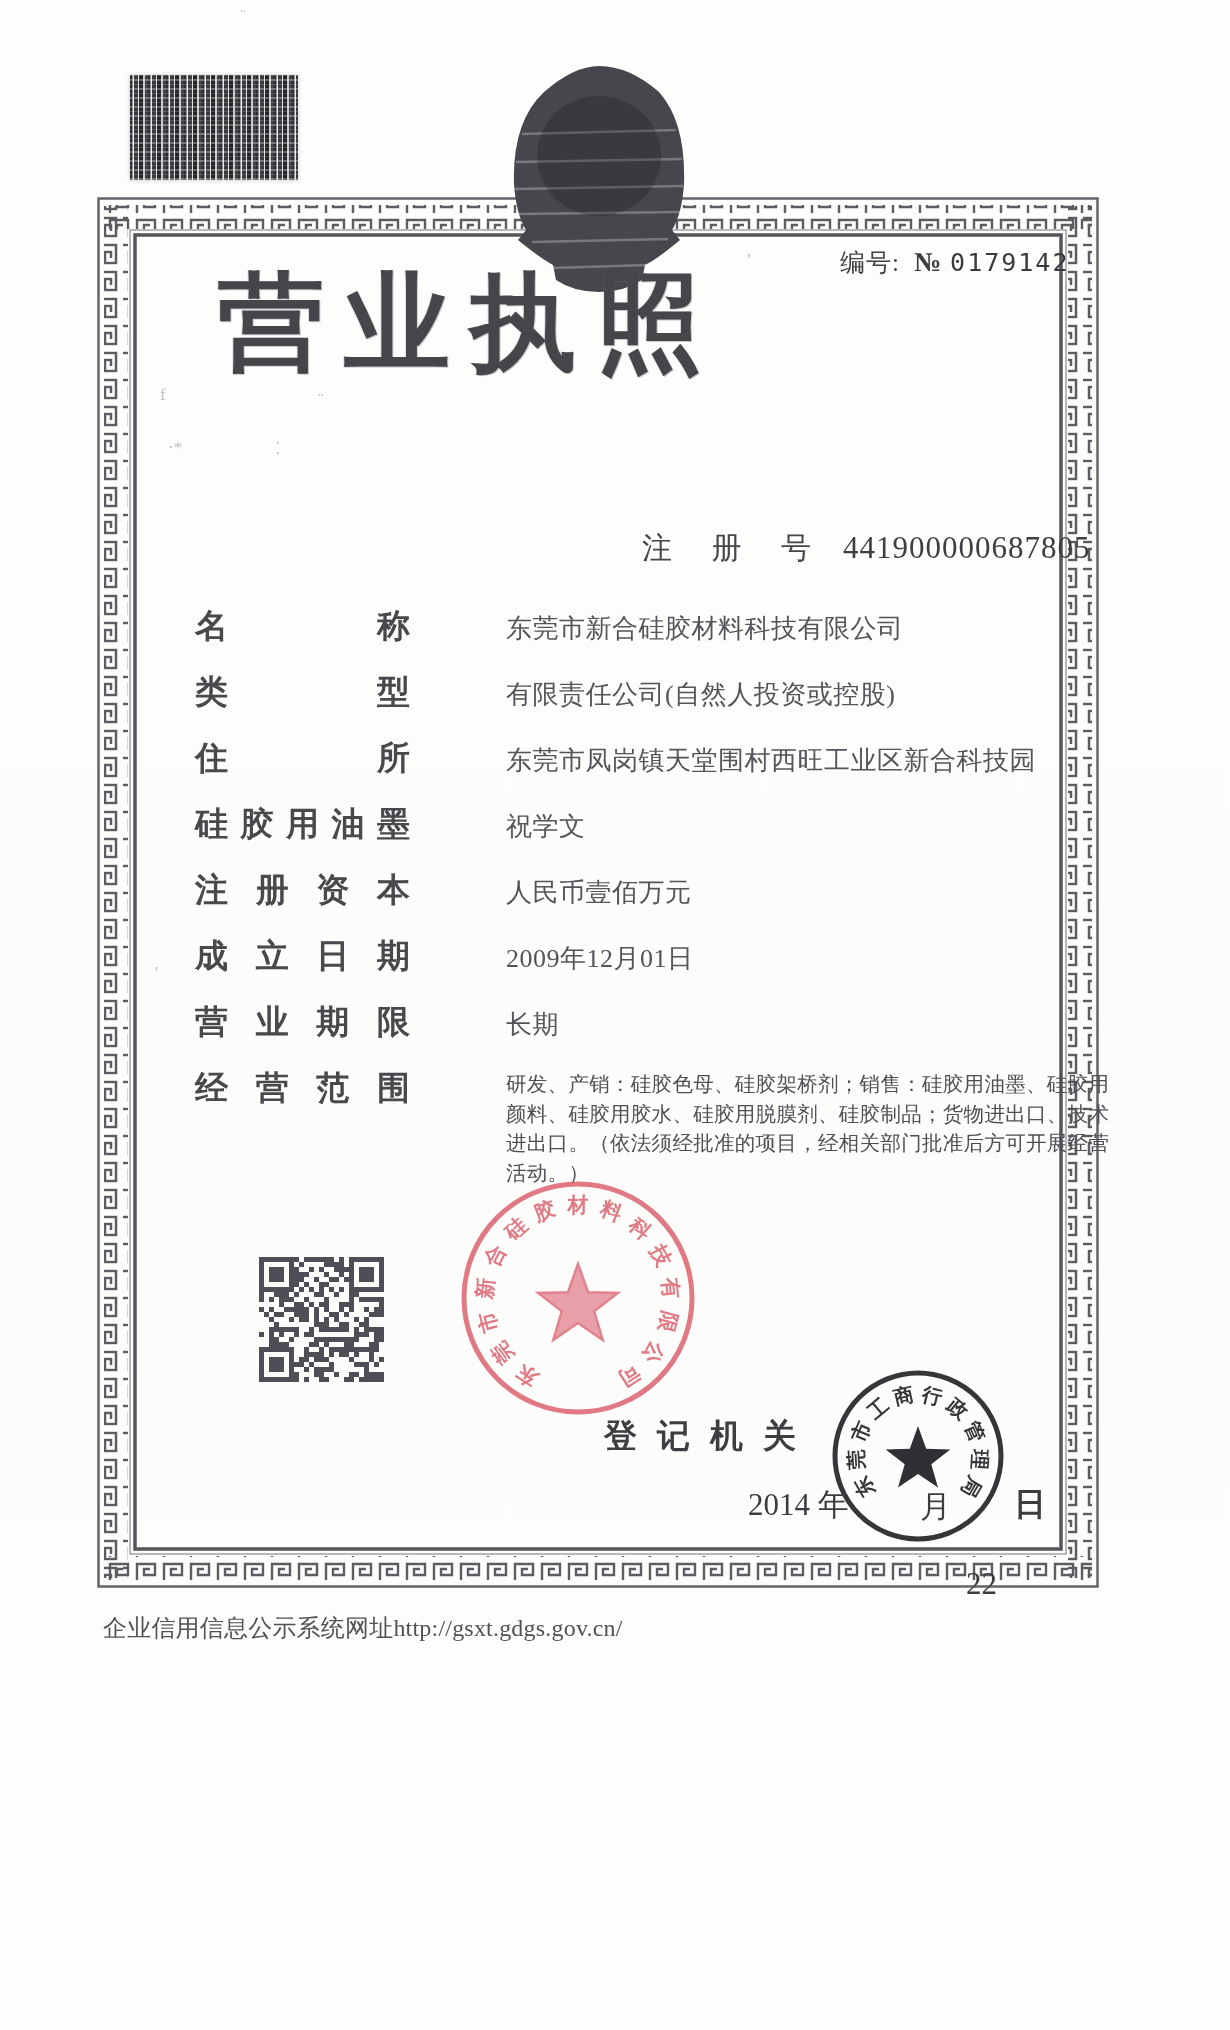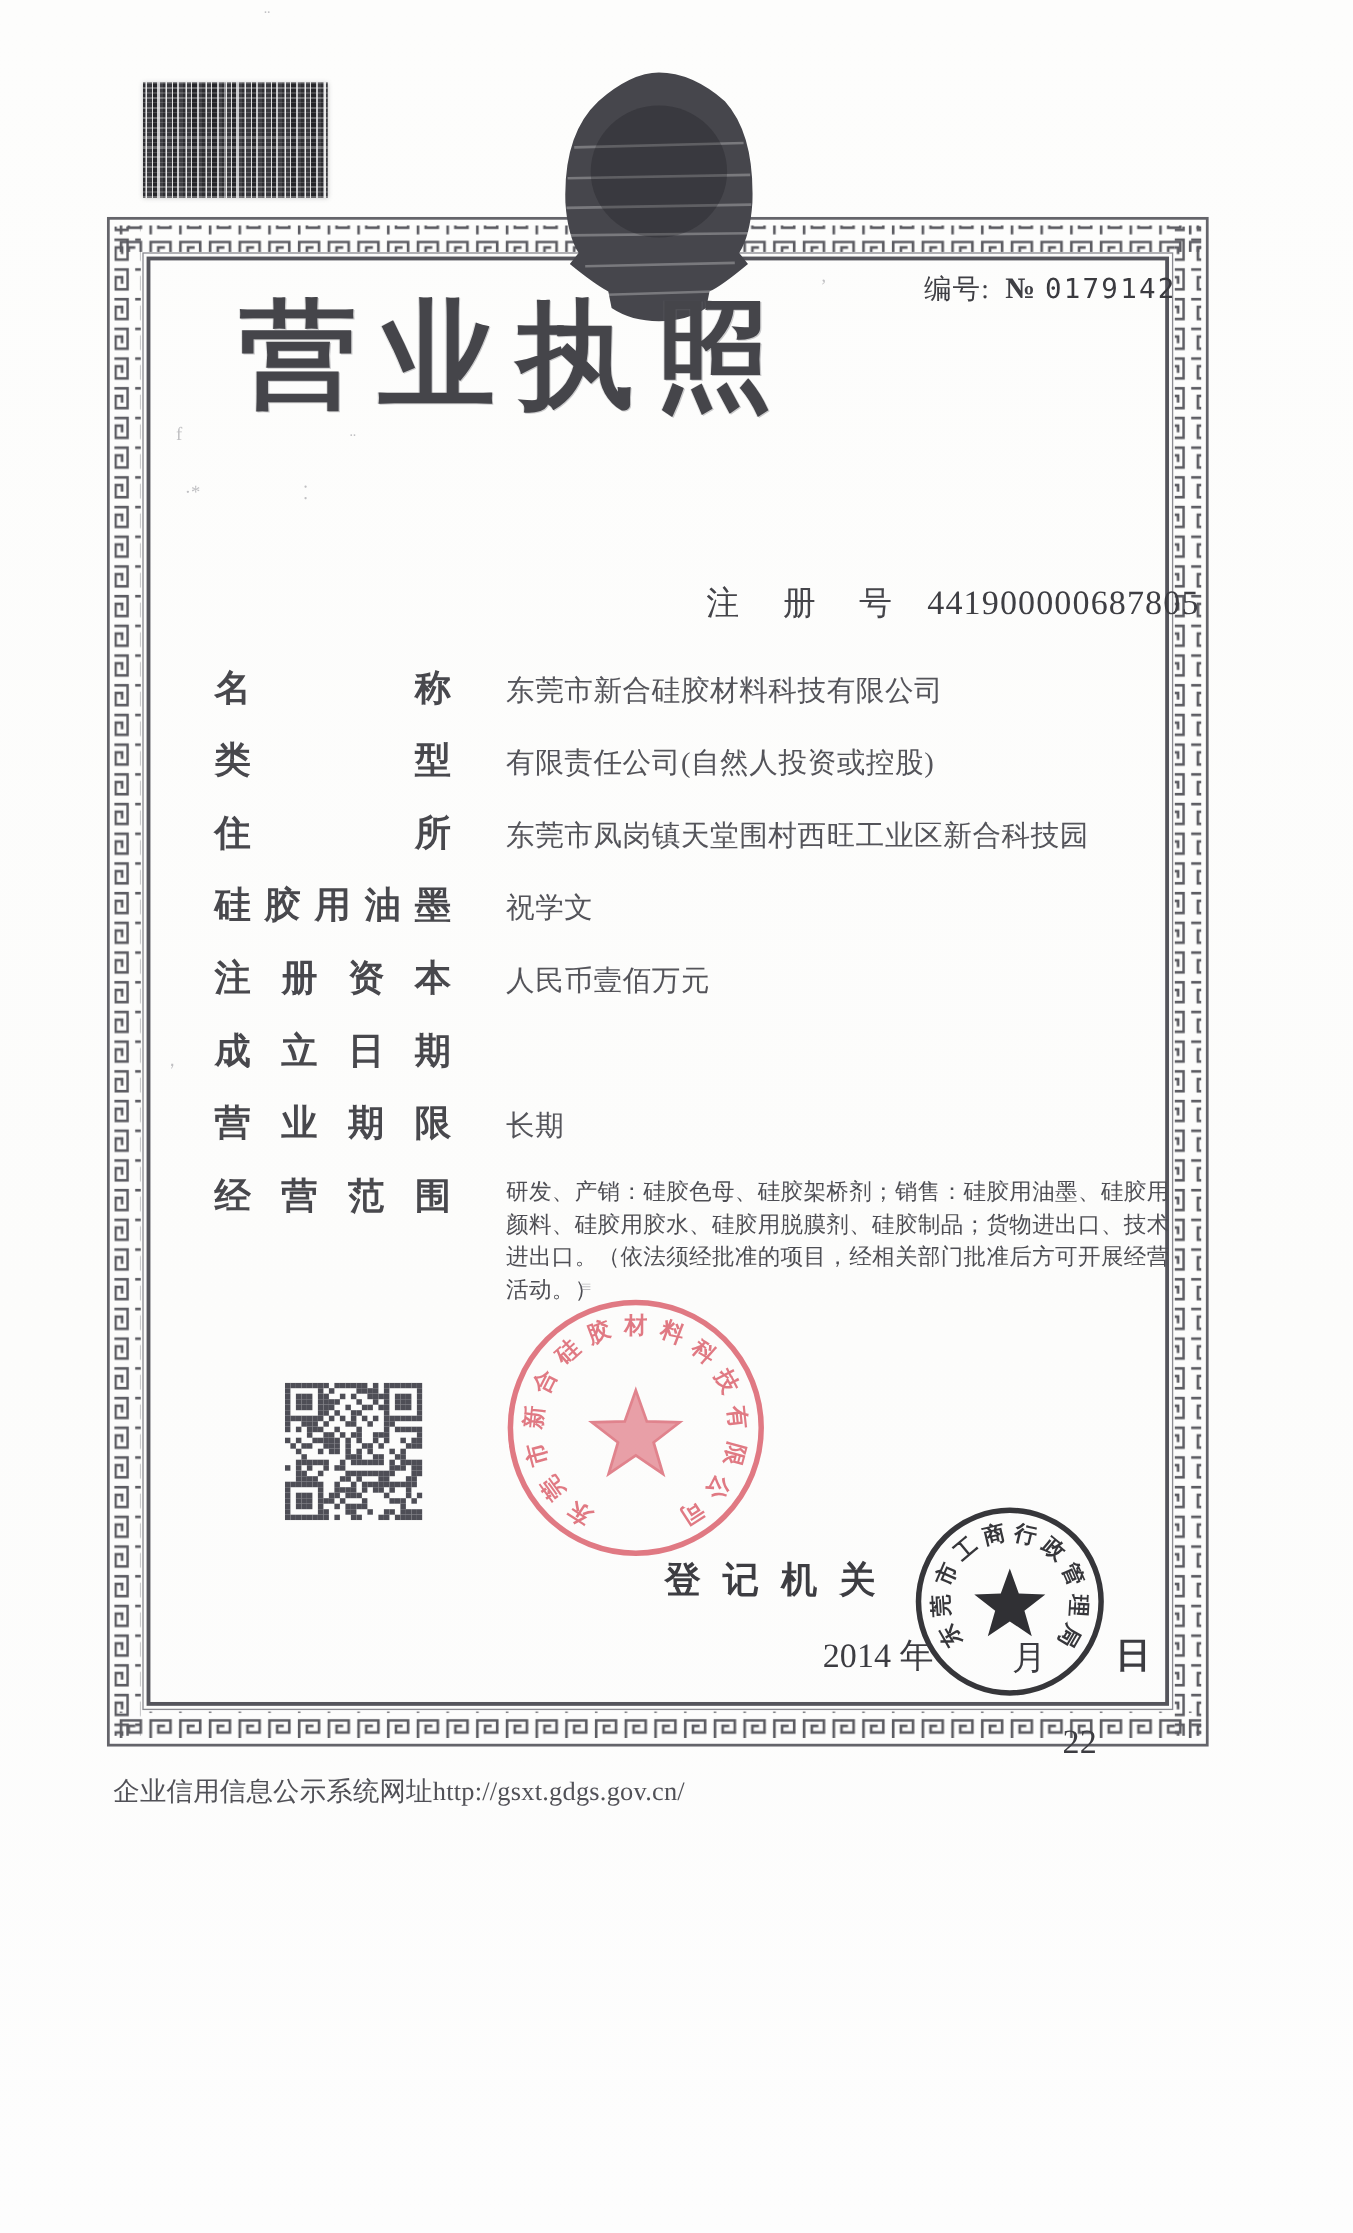--- a/index.html
+++ b/index.html
@@ -39,21 +39,21 @@
     white-space:nowrap;
   }
 
   
   .regno{left:606px;top:528px;white-space:nowrap;}
   .regno .rlabel{font-size:30px;letter-spacing:16px;color:#45454a;font-weight:500;margin-left:36px;}
   .regno .rvalue{font-size:31px;letter-spacing:1px;color:#3e3e43;margin-left:12px;font-weight:500;}
 
   
   .fields{left:195px;top:608px;width:870px;}
-  .field-row{display:flex;align-items:baseline;height:66px;}
+  .field-row{display:flex;align-items:baseline;height:66px;gap:46px;}
   .field-label{
     width:215px;min-width:215px;font-size:33px;font-weight:700;color:#48484d;
     text-align:justify;text-align-last:justify;text-justify:inter-character;
     font-family:"Liberation Serif", serif;line-height:1.1;
   }
   .field-value{margin-left:50px;font-size:26px;color:#54545a;letter-spacing:.5px;line-height:1.2;width:600px;}
   .field-row.multiline{align-items:flex-start;}
   .scope-line{font-size:20.5px;line-height:29.5px;letter-spacing:.3px;color:#4e4e54;white-space:nowrap;}
 
   
@@ -143,20 +143,21 @@
       <div class="field-row">
         <div class="field-label">硅胶用油墨</div>
         <div class="field-value">祝学文</div>
       </div>
       <div class="field-row">
         <div class="field-label">注册资本</div>
         <div class="field-value">人民币壹佰万元</div>
       </div>
       <div class="field-row">
         <div class="field-label">成立日期</div>
+        <div class="field-value">2009年12月01日</div>
       </div>
       <div class="field-row">
         <div class="field-label">营业期限</div>
         <div class="field-value">长期</div>
       </div>
       <div class="field-row multiline">
         <div class="field-label">经营范围</div>
         <div class="field-value">
           <div class="scope-line">研发、产销：硅胶色母、硅胶架桥剂；销售：硅胶用油墨、硅胶用</div>
           <div class="scope-line">颜料、硅胶用胶水、硅胶用脱膜剂、硅胶制品；货物进出口、技术</div>

